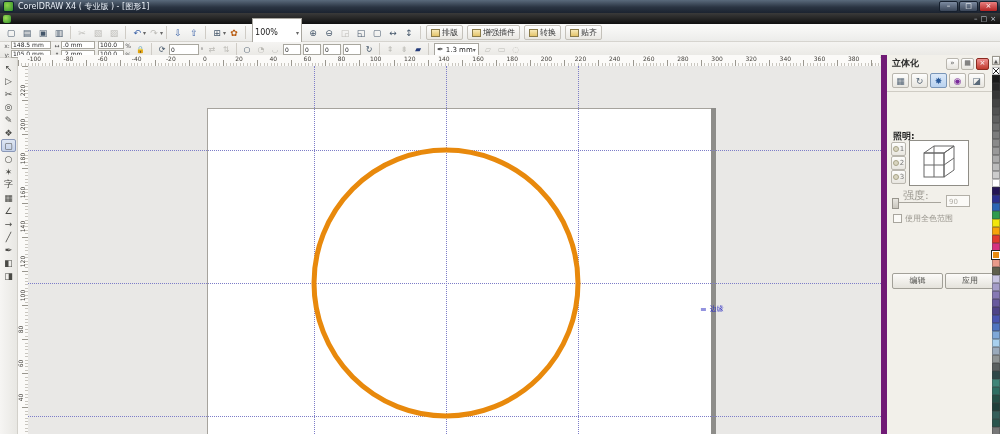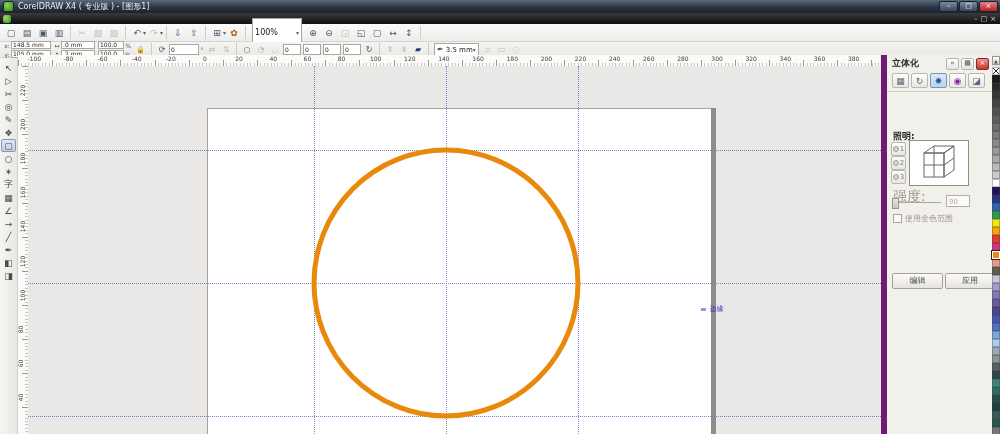--- a/index.html
+++ b/index.html
@@ -105,21 +105,21 @@
   #docker-tabs{display:flex;gap:2px;padding:2px 4px 3px 5px;border-bottom:1px solid #cfccc4;}
   .dk-tab{width:17px;height:15px;border:1px solid #b9b6ae;border-radius:2px;background:linear-gradient(#fdfdfc,#e8e6e0);
     display:flex;align-items:center;justify-content:center;font-size:9px;color:#5a6a7a;box-sizing:border-box;}
   .dk-tab.active{background:linear-gradient(#dce9f8,#b9d2ef);border-color:#7a96b8;color:#2a5a9a;}
   .dk-tab.purple{color:#7a2a9a;}
   #lighting-label{position:absolute;left:6px;top:38px;font-size:9px;color:#1a1a1a;font-weight:bold;}
   .light-btn{position:absolute;left:4px;width:13px;height:12px;border:1px solid #b9b6ae;border-radius:2px;
     background:linear-gradient(#fdfdfc,#e8e6e0);font-size:7px;color:#777;display:flex;align-items:center;justify-content:center;gap:1px;}
   .light-bulb{width:4px;height:4px;border-radius:50%;background:#d8d4c0;border:1px solid #a8a488;}
   #preview-box{position:absolute;left:22px;top:48px;width:58px;height:44px;background:#fff;border:1px solid #8f8d86;}
-  #intensity-label{position:absolute;left:6px;top:96px;font-size:14px;color:#9a978f;}
+  #intensity-label{position:absolute;left:16px;top:96px;font-size:11px;color:#9a978f;}
   #slider-track{position:absolute;left:6px;top:110px;width:48px;height:1px;background:#a8a59d;}
   #slider-handle{position:absolute;left:5px;top:106px;width:5px;height:9px;background:linear-gradient(#e8e6e0,#c9c6be);border:1px solid #98958d;}
   #intensity-box{position:absolute;left:59px;top:103px;width:24px;height:12px;border:1px solid #b2afa7;background:#fbfaf7;
     font-size:7px;color:#b2afa7;line-height:12px;padding-left:2px;box-sizing:border-box;}
   #fullrange-row{position:absolute;left:6px;top:121px;display:flex;align-items:center;gap:3px;}
   #fullrange-check{width:7px;height:7px;border:1px solid #a8a59d;background:#fbfaf7;}
   #fullrange-label{font-size:8px;color:#9a978f;}
   .dk-btn{position:absolute;top:181px;height:14px;border:1px solid #a2a098;border-radius:2px;
     background:linear-gradient(#fcfbf9,#e5e3dc);font-size:8px;color:#4a4a46;text-align:center;line-height:13px;}
 
@@ -189,20 +189,38 @@
     <span id="tb-zoom-icons" style="display:flex;align-items:center;">
         <div class="tb-icon ">⊕</div>
         <div class="tb-icon ">⊖</div>
         <div class="tb-icon disabled">◲</div>
         <div class="tb-icon ">◱</div>
         <div class="tb-icon ">▢</div>
         <div class="tb-icon ">↔</div>
         <div class="tb-icon ">↕</div>
       </span>
     <span class="tb-sep"></span>
+    <span id="plugin-btns" style="display:flex;align-items:center;">
+        <div class="plugin-btn">
+          <div class="plugin-ico"></div>
+          <span>排版</span>
+        </div>
+        <div class="plugin-btn">
+          <div class="plugin-ico"></div>
+          <span>增强插件</span>
+        </div>
+        <div class="plugin-btn">
+          <div class="plugin-ico"></div>
+          <span>转换</span>
+        </div>
+        <div class="plugin-btn">
+          <div class="plugin-ico"></div>
+          <span>贴齐</span>
+        </div>
+      </span>
   </div>
 
   <div id="propbar" class="abs">
     <span class="fld-col">
       <span class="fld">
           <span class="fld-lab">x:</span>
           <span class="fld-box" style="width:36px;">148.5 mm</span>
         </span>
       <span class="fld">
           <span class="fld-lab">y:</span>
@@ -247,21 +265,21 @@
         <div class="fld-box" style="width: 14px; height: 9px; line-height: 9px; margin: 0px 1px;">0</div>
       </span>
     <span class="pb-ico">↻</span>
     <span class="tb-sep"></span>
     <span class="pb-ico disabled">⇞</span>
     <span class="pb-ico disabled">⇟</span>
     <span class="pb-ico dark">▰</span>
     <span class="tb-sep"></span>
     <span id="outline-combo">
       <span style="font-size:8px;color:#555;">✒</span>
-      <span>3.5 mm</span>
+      <span>1.3 mm</span>
       <span class="tb-dd">▾</span>
     </span>
     <span id="pb-tail" style="display:flex;align-items:center;">
         <div class="pb-ico disabled">▱</div>
         <div class="pb-ico disabled">▭</div>
         <div class="pb-ico disabled">◌</div>
       </span>
   </div>
 
   <div id="ruler-origin" class="abs">⌖</div>

